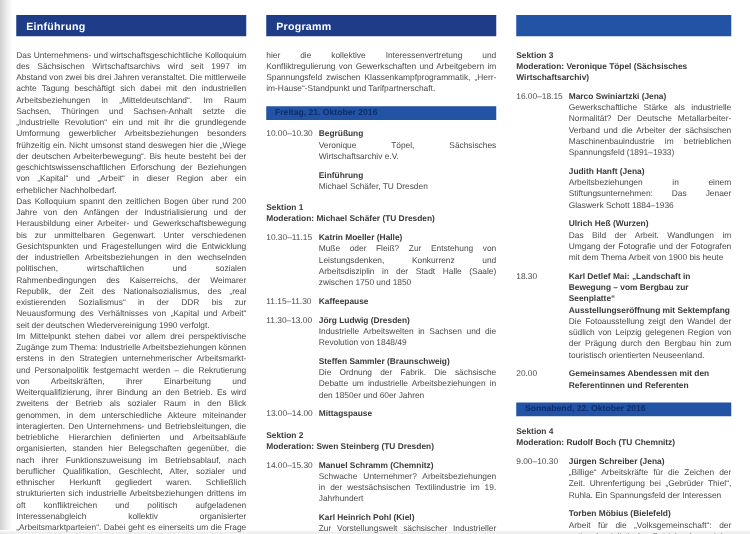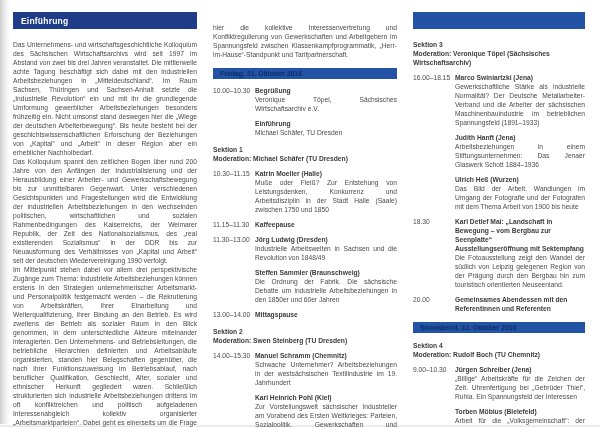--- a/index.html
+++ b/index.html
@@ -73,20 +73,23 @@
 <div class="col col-left">
   <div class="header-bar">
     <span>Einführung</span>
   </div>
   <p class="body-text first">Das Unternehmens- und wirtschaftsgeschichtliche Kolloquium des Sächsischen Wirtschaftsarchivs wird seit 1997 im Abstand von zwei bis drei Jahren veranstaltet. Die mittlerweile achte Tagung beschäftigt sich dabei mit den industriellen Arbeitsbeziehungen in „Mitteldeutschland“. Im Raum Sachsen, Thüringen und Sachsen-Anhalt setzte die „Industrielle Revolution“ ein und mit ihr die grundlegende Umformung gewerblicher Arbeitsbeziehungen besonders frühzeitig ein. Nicht umsonst stand deswegen hier die „Wiege der deutschen Arbeiterbewegung“. Bis heute besteht bei der geschichtswissenschaftlichen Erforschung der Beziehungen von „Kapital“ und „Arbeit“ in dieser Region aber ein erheblicher Nachholbedarf.</p>
   <p class="body-text">Das Kolloquium spannt den zeitlichen Bogen über rund 200 Jahre von den Anfängen der Industrialisierung und der Herausbildung einer Arbeiter- und Gewerkschaftsbewegung bis zur unmittelbaren Gegenwart. Unter verschiedenen Gesichtspunkten und Fragestellungen wird die Entwicklung der industriellen Arbeitsbeziehungen in den wechselnden politischen, wirtschaftlichen und sozialen Rahmenbedingungen des Kaiserreichs, der Weimarer Republik, der Zeit des Nationalsozialismus, des „real existierenden Sozialismus“ in der DDR bis zur Neuausformung des Verhältnisses von „Kapital und Arbeit“ seit der deutschen Wiedervereinigung 1990 verfolgt.</p>
   <p class="body-text">Im Mittelpunkt stehen dabei vor allem drei perspektivische Zugänge zum Thema: Industrielle Arbeitsbeziehungen können erstens in den Strategien unternehmerischer Arbeitsmarkt- und Personalpolitik festgemacht werden – die Rekrutierung von Arbeitskräften, ihrer Einarbeitung und Weiterqualifizierung, ihrer Bindung an den Betrieb. Es wird zweitens der Betrieb als sozialer Raum in den Blick genommen, in dem unterschiedliche Akteure miteinander interagierten. Den Unternehmens- und Betriebsleitungen, die betriebliche Hierarchien definierten und Arbeitsabläufe organisierten, standen hier Belegschaften gegenüber, die nach ihrer Funktionszuweisung im Betriebsablauf, nach beruflicher Qualifikation, Geschlecht, Alter, sozialer und ethnischer Herkunft gegliedert waren. Schließlich strukturierten sich industrielle Arbeitsbeziehungen drittens im oft konfliktreichen und politisch aufgeladenen Interessenabgleich kollektiv organisierter „Arbeitsmarktparteien“. Dabei geht es einerseits um die Frage der betrieblichen Mitbestimmung der Arbeitnehmerinnen und Arbeitnehmer, ihrer Beteiligung an der Festlegung der Löhne, der Arbeitszeit und der sonstigen Arbeitsbedingungen. Zum anderen wird die Ebene überbetrieblicher Arbeitsbeziehungen in den Fokus genommen. Kernthema ist</p>
 </div>
 
 <div class="col col-mid">
+  <div class="header-bar">
+    <span>Programm</span>
+  </div>
   <p class="body-text first">hier die kollektive Interessenvertretung und Konfliktregulierung von Gewerkschaften und Arbeitgebern im Spannungsfeld zwischen Klassenkampfprogrammatik, „Herr-im-Hause“-Standpunkt und Tarifpartnerschaft.</p>
 
   <div class="date-bar">
     <span>Freitag, 21. Oktober 2016</span>
   </div>
 
   <div class="schedule">
 
     <div class="sched-row">
       <div class="sched-time">10.00–10.30</div>

